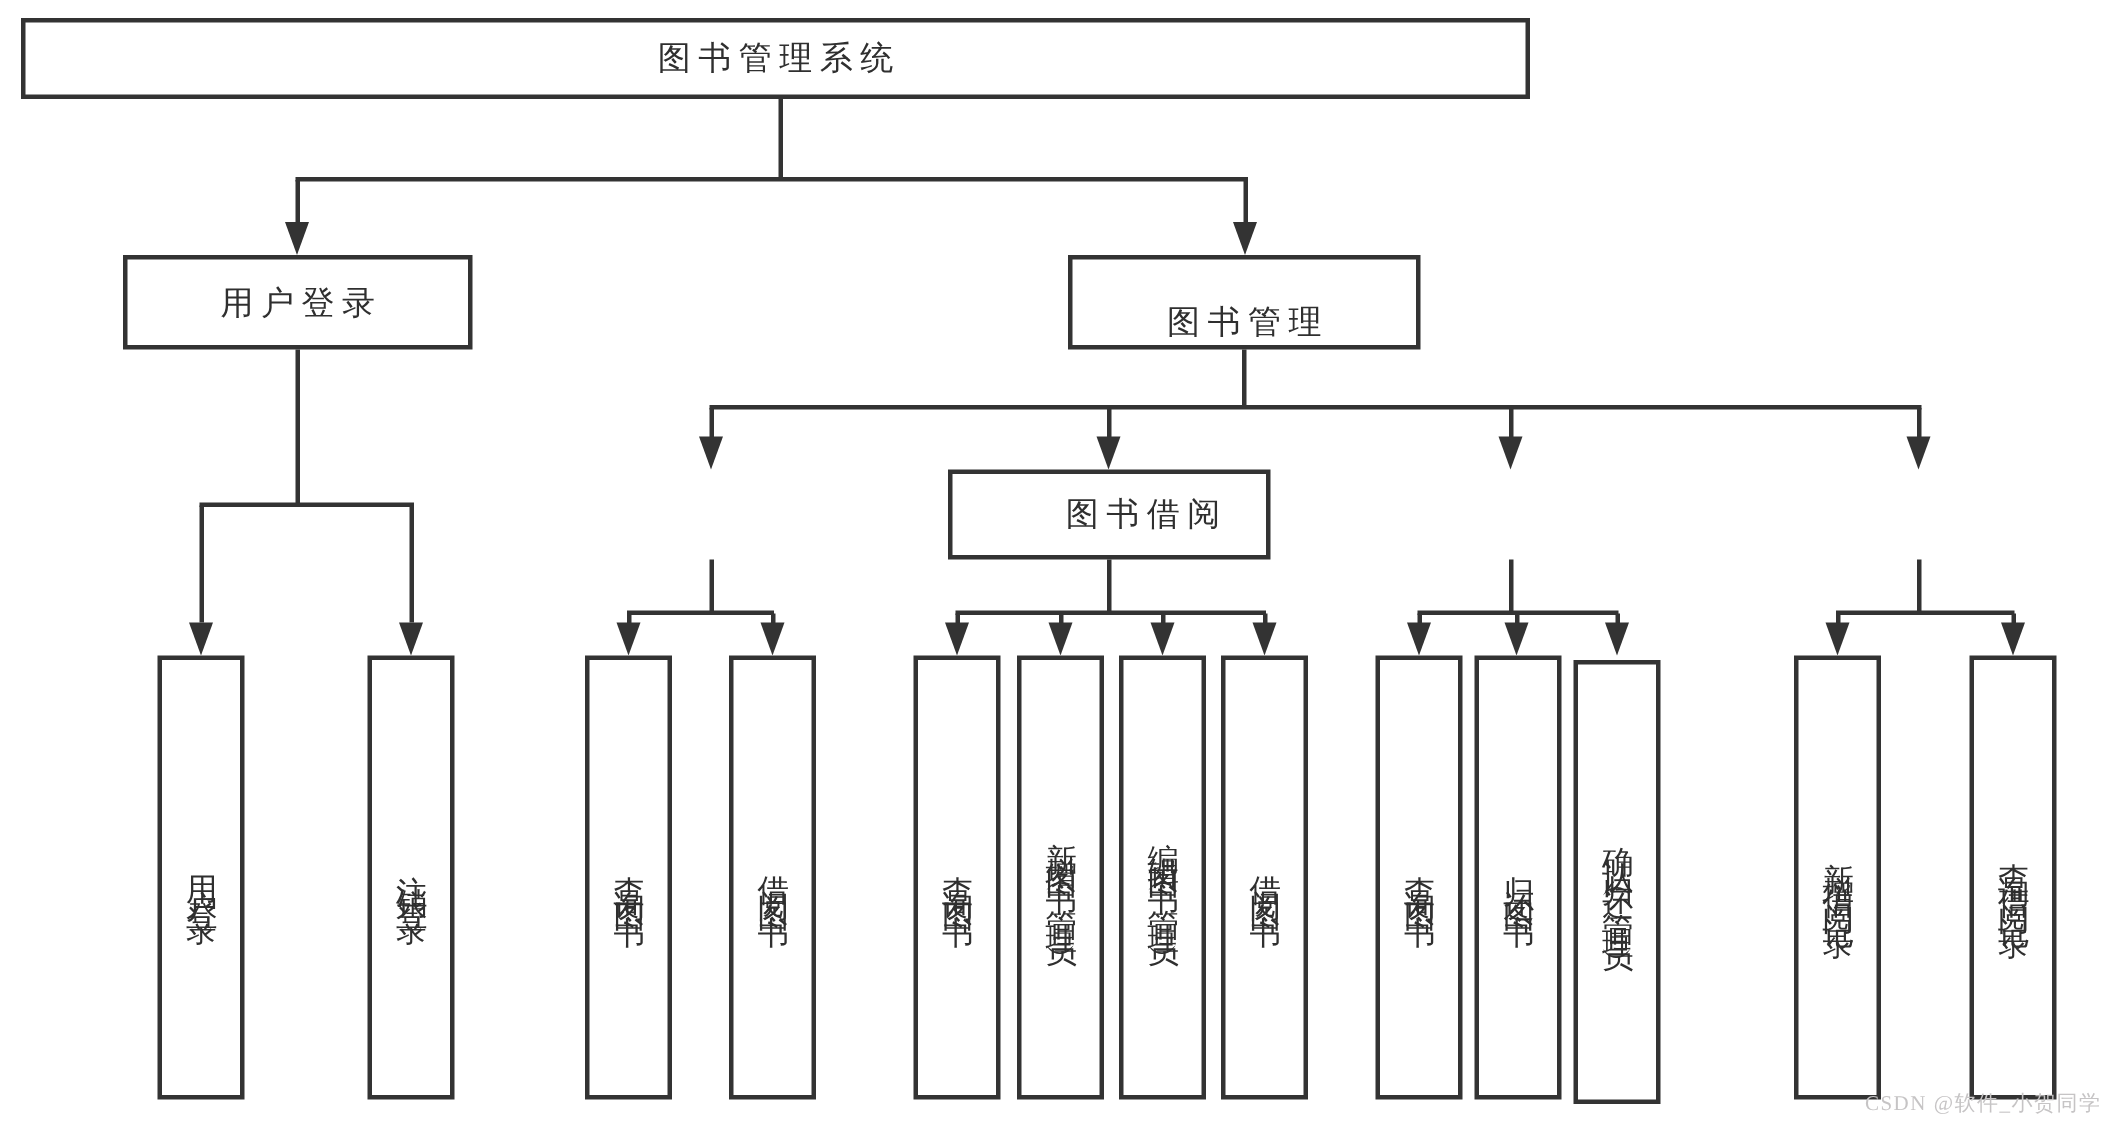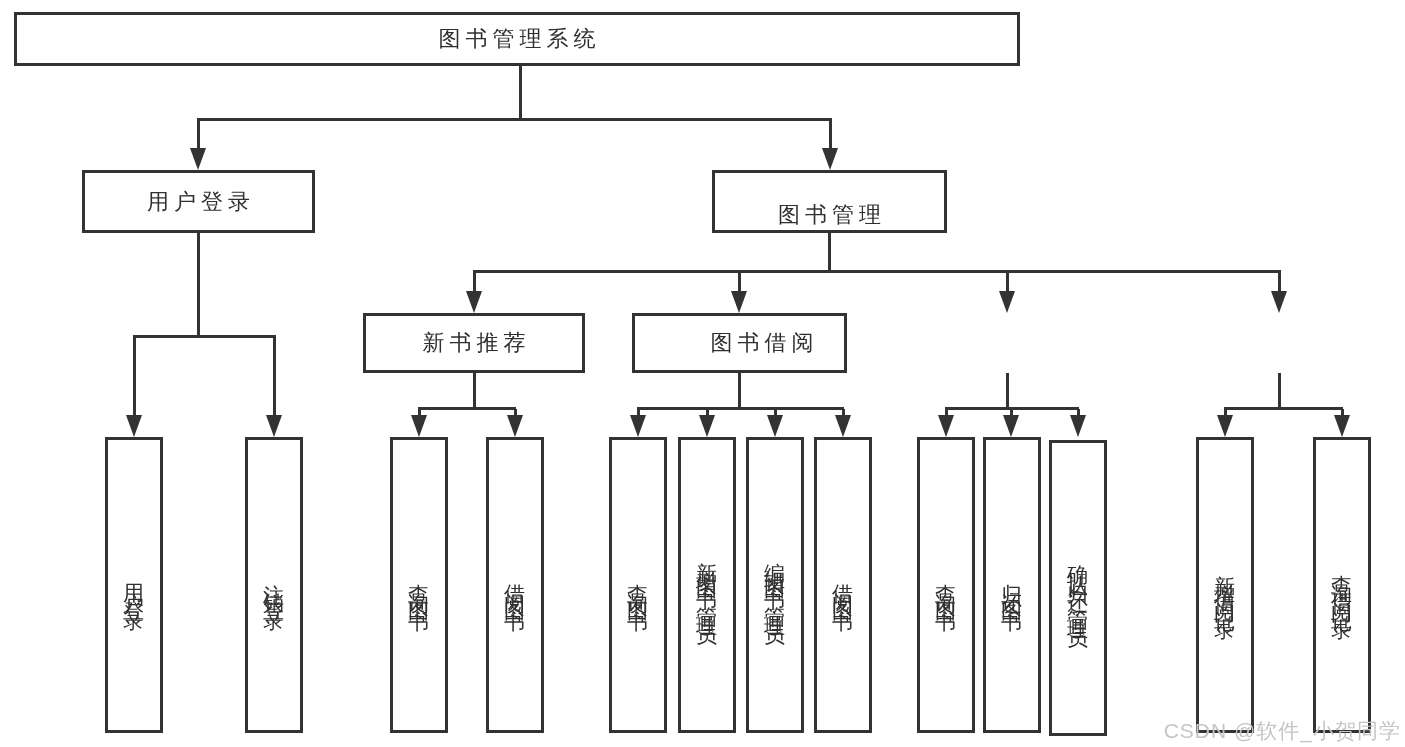--- a/index.html
+++ b/index.html
@@ -7,21 +7,21 @@
     --text:#2f2f2f;
     --watermark:#c6c4c5;
     --box-background:#ffffff;
     --page-background:#ffffff;
   }
   html,body{margin:0;padding:0;background:var(--page-background);}
   .canvas{
     position:relative;
     width:1405px;height:747px;
     background:var(--page-background);
-    font-family:Liberation Sans, sans-serif;
+    font-family:Liberation Serif, serif;
     overflow:hidden;
   }
   .box{
     position:absolute;
     box-sizing:border-box;
     border:3px solid var(--line);
     background:var(--box-background);
     display:flex;align-items:center;justify-content:center;
     color:var(--text);
     font-size:22px;
@@ -43,21 +43,21 @@
   .h{position:absolute;height:3px;background:var(--line);}
   .arrow{
     position:absolute;width:0;height:0;
     border-left:8px solid transparent;
     border-right:8px solid transparent;
     border-top:22px solid var(--line);
   }
   .watermark{
     position:absolute;
     right:4px;bottom:2px;
-    font-size:21px;
+    font-size:14px;
     letter-spacing:1px;
     color:var(--watermark);
     z-index:10;
     white-space:nowrap;
   }
 </style>
 </head>
 <body>
 
 <div class="canvas">
@@ -91,23 +91,20 @@
   <div class="h" style="left:473px;top:270px;width:808px;"></div>
   <div class="v" style="left:473px;top:272px;height:21px;"></div>
   <div class="arrow" style="left:466px;top:291px;"></div>
   <div class="v" style="left:738px;top:272px;height:21px;"></div>
   <div class="arrow" style="left:731px;top:291px;"></div>
   <div class="v" style="left:1006px;top:272px;height:21px;"></div>
   <div class="arrow" style="left:999px;top:291px;"></div>
   <div class="v" style="left:1278px;top:272px;height:21px;"></div>
   <div class="arrow" style="left:1271px;top:291px;"></div>
 
-  <div class="box" style="left:363px;top:313px;width:222px;height:60px;">
-    <span class="lbl">新书推荐</span>
-  </div>
   <div class="box" style="left:632px;top:313px;width:215px;height:60px;padding-left:45px;">
     <span class="lbl">图书借阅</span>
   </div>
 
   <div class="v" style="left:473px;top:373px;height:36px;"></div>
   <div class="h" style="left:418px;top:407px;width:98px;"></div>
   <div class="v" style="left:418px;top:409px;height:8px;"></div>
   <div class="arrow" style="left:411px;top:415px;"></div>
   <div class="v" style="left:514px;top:409px;height:8px;"></div>
   <div class="arrow" style="left:507px;top:415px;"></div>

